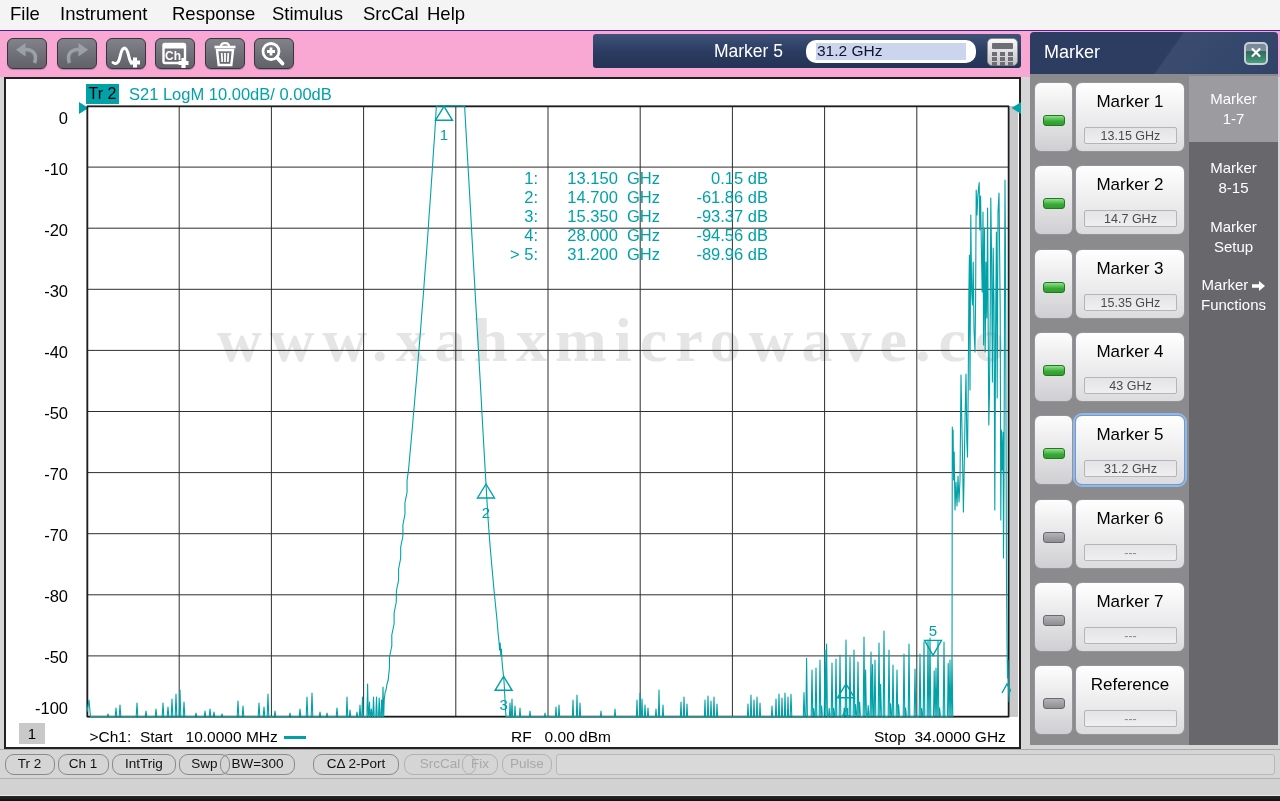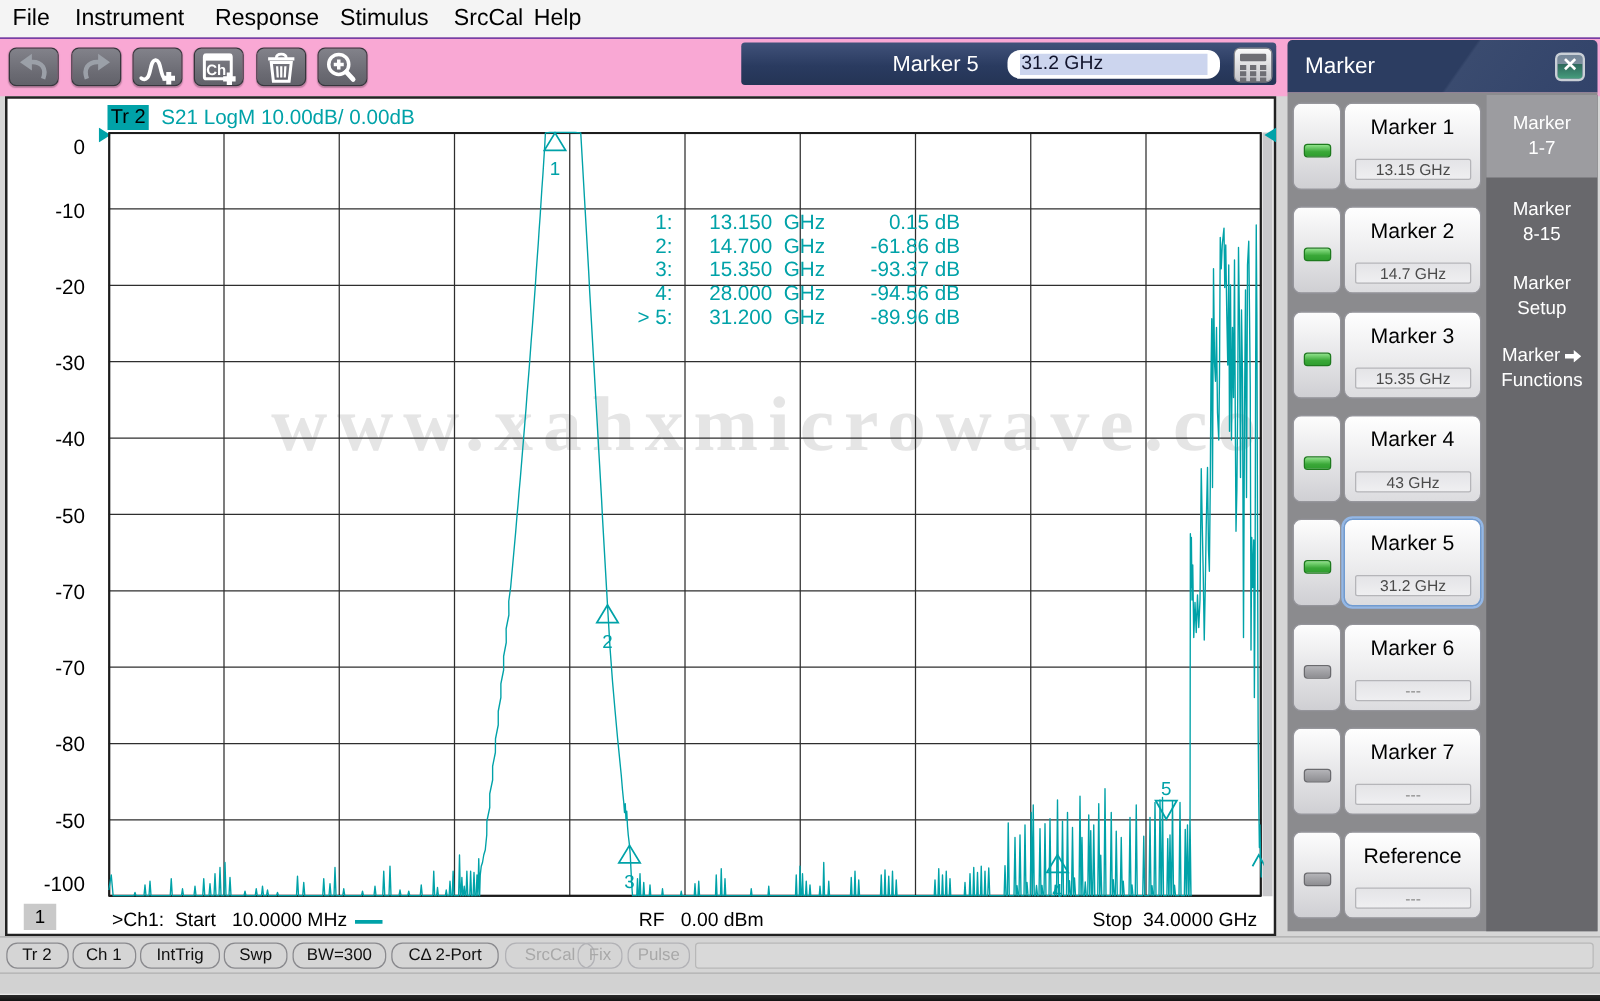--- a/index.html
+++ b/index.html
@@ -309,21 +309,21 @@
           <div class="f dim">---</div>
         </div>
     </div>
   </div>
 </div>
 <div id="statusbar">
     <div class="sbtn" style="left:4.5px;width:50px;line-height:18px">Tr 2</div>
     <div class="sbtn" style="left:57.5px;width:51px;line-height:18px">Ch 1</div>
     <div class="sbtn" style="left:112px;width:64px;line-height:18px">IntTrig</div>
     <div class="sbtn" style="left:179px;width:51px;line-height:18px">Swp</div>
-    <div class="sbtn" style="left:234px;width:75px;line-height:18px">BW=300</div>
+    <div class="sbtn" style="left:220px;width:75px;line-height:18px">BW=300</div>
     <div class="sbtn" style="left:313px;width:86px;line-height:18px">CΔ 2-Port</div>
     <div class="sbtn dis" style="left:404px;width:72px;line-height:18px">SrcCal</div>
     <div class="sbtn dis" style="left:462px;width:36px;line-height:18px">Fix</div>
     <div class="sbtn dis" style="left:502px;width:50px;line-height:18px">Pulse</div>
     <div id="sfield"></div>
   </div>
 <div id="bottomband"></div>
 <div id="bottomedge"></div>
 
 </body></html>

